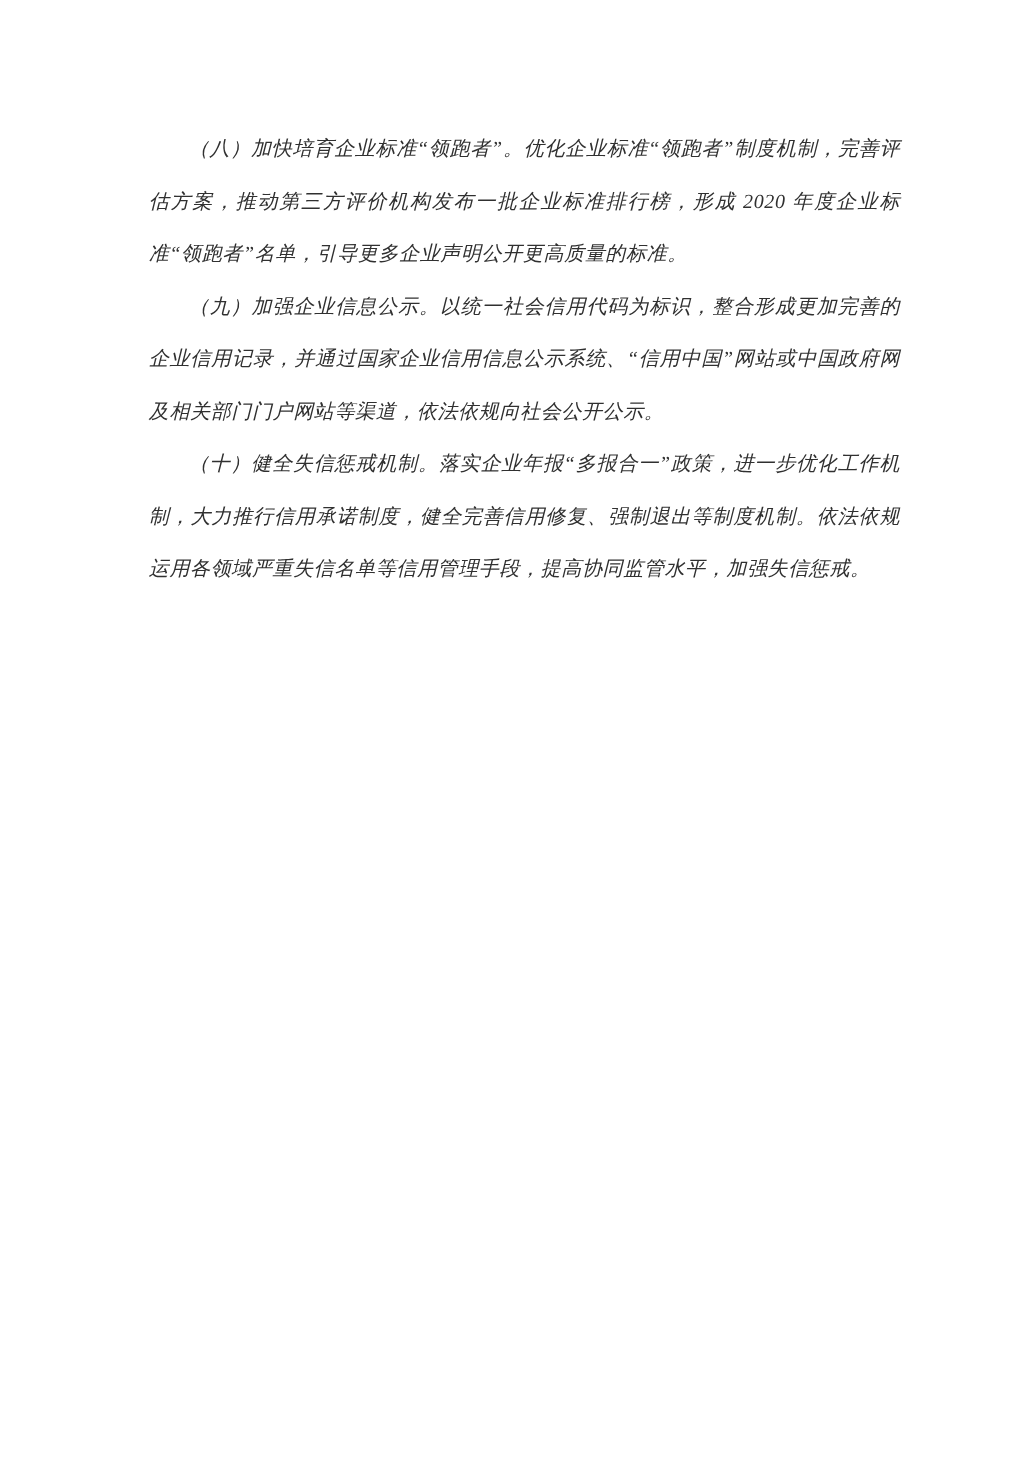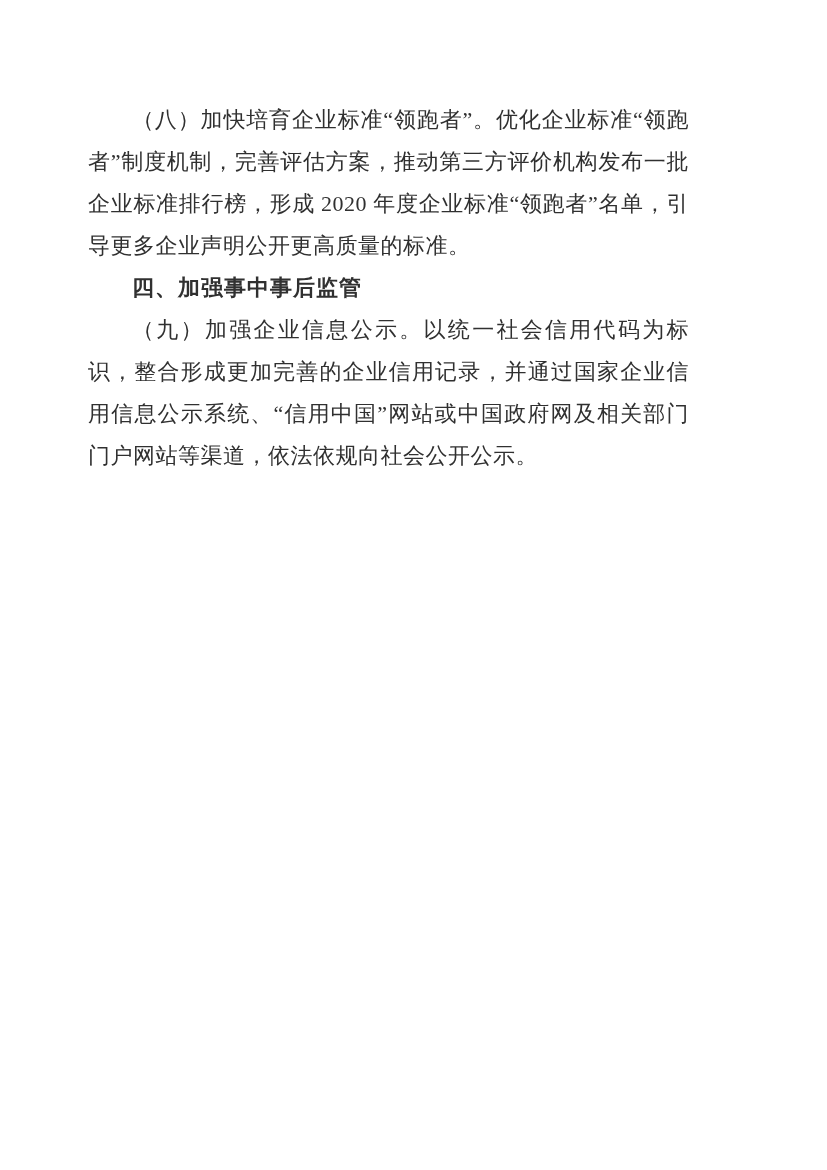--- a/index.html
+++ b/index.html
@@ -9,45 +9,46 @@
   }
   .page {
     position: relative;
     width: 827px;
     height: 1170px;
     background: var(--page-bg, #ffffff);
     overflow: hidden;
   }
   .doc-content {
     position: absolute;
-    left: 88px;
+    left: 119px;
     top: 99px;
     width: 601px;
     font-family: "Liberation Serif", "DejaVu Serif", serif;
-    font-size: 22px;
+    font-size: 16px;
     line-height: 42px;
     color: var(--text-color, #303030);
     text-align: justify;
     letter-spacing: 0.5px;
+    font-style: italic;
   }
   p.para {
     margin: 0;
     padding: 0;
     text-indent: 2em;
   }
   p.para.heading {
     font-family: "Liberation Sans", "DejaVu Sans", sans-serif;
     font-weight: 700;
     letter-spacing: 1px;
   }
   span.run { color: inherit; }
   span.run.red { color: var(--red-color, #d8281f); }
 </style>
 </head>
 <body>
 
 <div class="page">
   <div class="doc-content">
       <p class="para"><span class="run">（八）加快培育企业标准“领跑者”。优化企业标准“领跑者”制度机制，完善评估方案，推动第三方评价机构发布一批企业标准排行榜，形成 2020 年度企业标准“领跑者”名单，引导更多企业声明公开更高质量的标准。</span></p>
-      <p class="para heading"><span class="run">四、加强事中事后监管</span></p>
       <p class="para"><span class="run">（九）加强企业信息公示。以统一社会信用代码为标识，整合形成更加完善的企业信用记录，并通过国家企业信用信息公示系统、“信用中国”网站或中国政府网及相关部门门户网站等渠道，依法依规向社会公开公示。</span></p>
+      <p class="para"><span class="run">（十）健全失信惩戒机制。落实企业年报“多报合一”政策，进一步优化工作机制，大力推行信用承诺制度，健全完善信用修复、强制退出等制度机制。依法依规运用各领域严重失信名单等信用管理手段，提高协同监管水平，加强失信惩戒。</span></p>
     </div>
 </div>
 
 </body></html>

